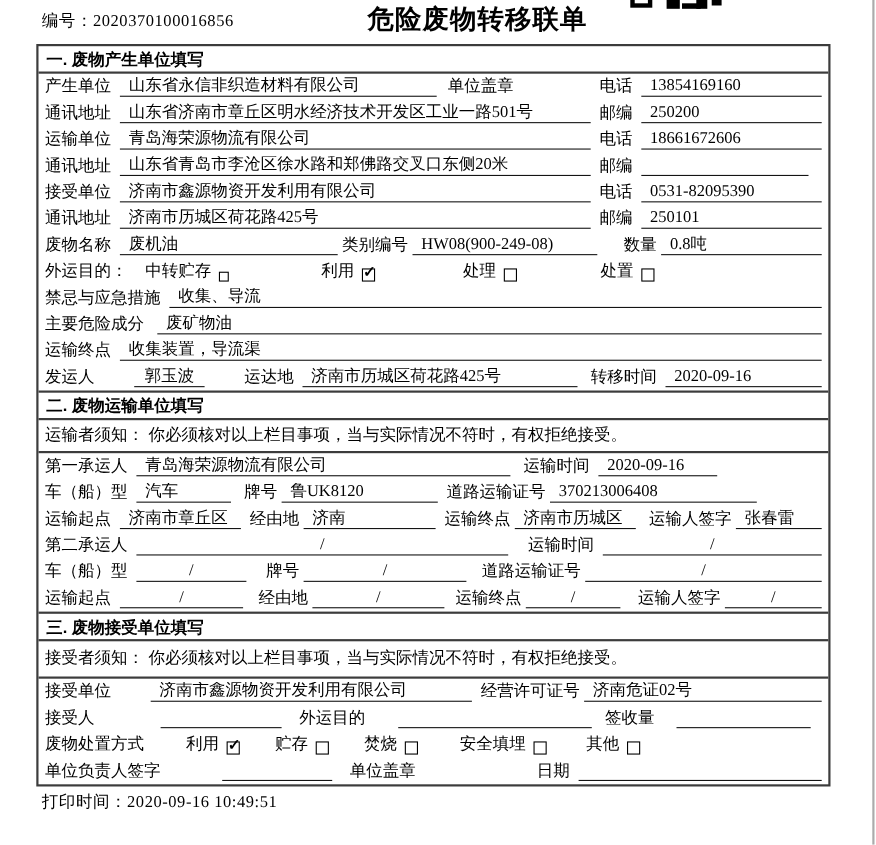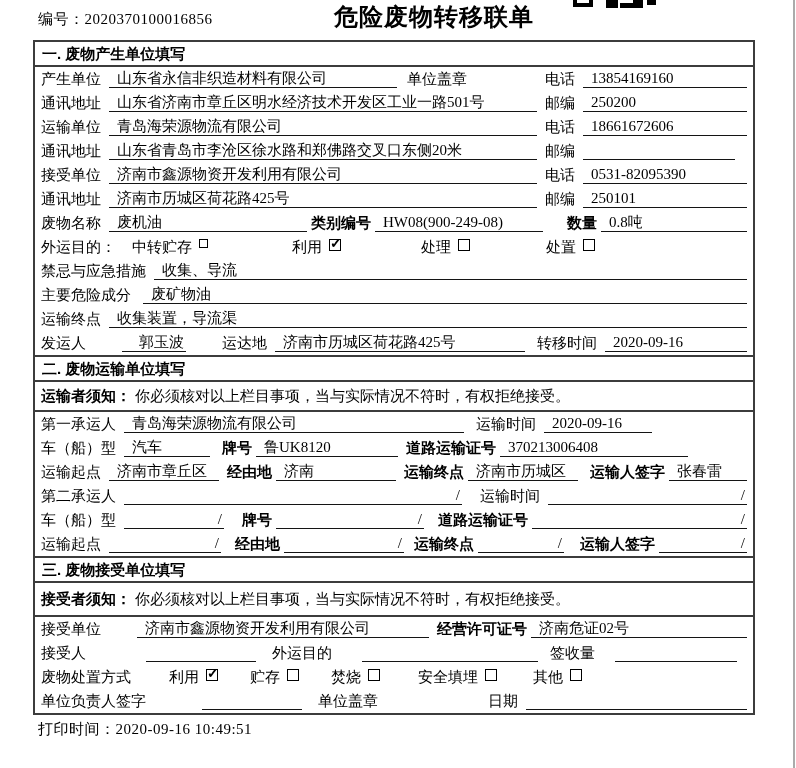--- a/index.html
+++ b/index.html
@@ -27,26 +27,26 @@
   .sec { }
   .sec + .sec { border-top:2px solid #3c3c3c; }
   .sec-h {
     height:25px; border-bottom:2px solid #3c3c3c; padding:3px 7px 0 7px;
     font-family:"Liberation Sans","DejaVu Sans",sans-serif; font-weight:bold; font-size:15px;
   }
   .row { display:flex; align-items:flex-end; height:24px; padding:0 6px 3px 6px; line-height:17px; }
   .row.h30 { height:30px; border-bottom:2px solid #3c3c3c; align-items:center; padding-bottom:0; }
   .row.h34 { height:34px; border-bottom:2px solid #3c3c3c; align-items:center; padding-bottom:0; }
   .lbl { white-space:nowrap; padding-right:8px; flex:0 0 auto; }
-  .lbl.tight { padding-right:4px;font-weight:bold; }
+  .lbl.tight { padding-right:4px; }
   .val { border-bottom:1px solid #141414; padding:0 2px 0 8px; white-space:nowrap; overflow:hidden; flex:0 0 auto; }
   .val.grow { flex:1 1 auto; }
-  .val.tc { text-align:right; padding-left:2px; }
+  .val.tc { text-align:center; padding-left:2px; }
   .sp { flex:1 1 auto; }
-  .opt { display:flex; align-items:flex-start; flex:0 0 auto; }
+  .opt { display:flex; align-items:flex-end; flex:0 0 auto; }
   .opt .olbl { padding-right:7px; white-space:nowrap; }
   .cb { width:12px; height:12px; border:1px solid #000; position:relative; flex:0 0 auto; background:#fff; }
   .cb.sm { width:9px; height:9px; }
   .cb.checked::after { content:"\2713"; position:absolute; left:0px; top:-5px; font-size:14px; font-weight:bold; }
   .footer { margin:5px 0 0 38px; font-size:15px; letter-spacing:0.5px; }
 </style>
 </head>
 <body>
 
 <div class="edge-line"></div>

